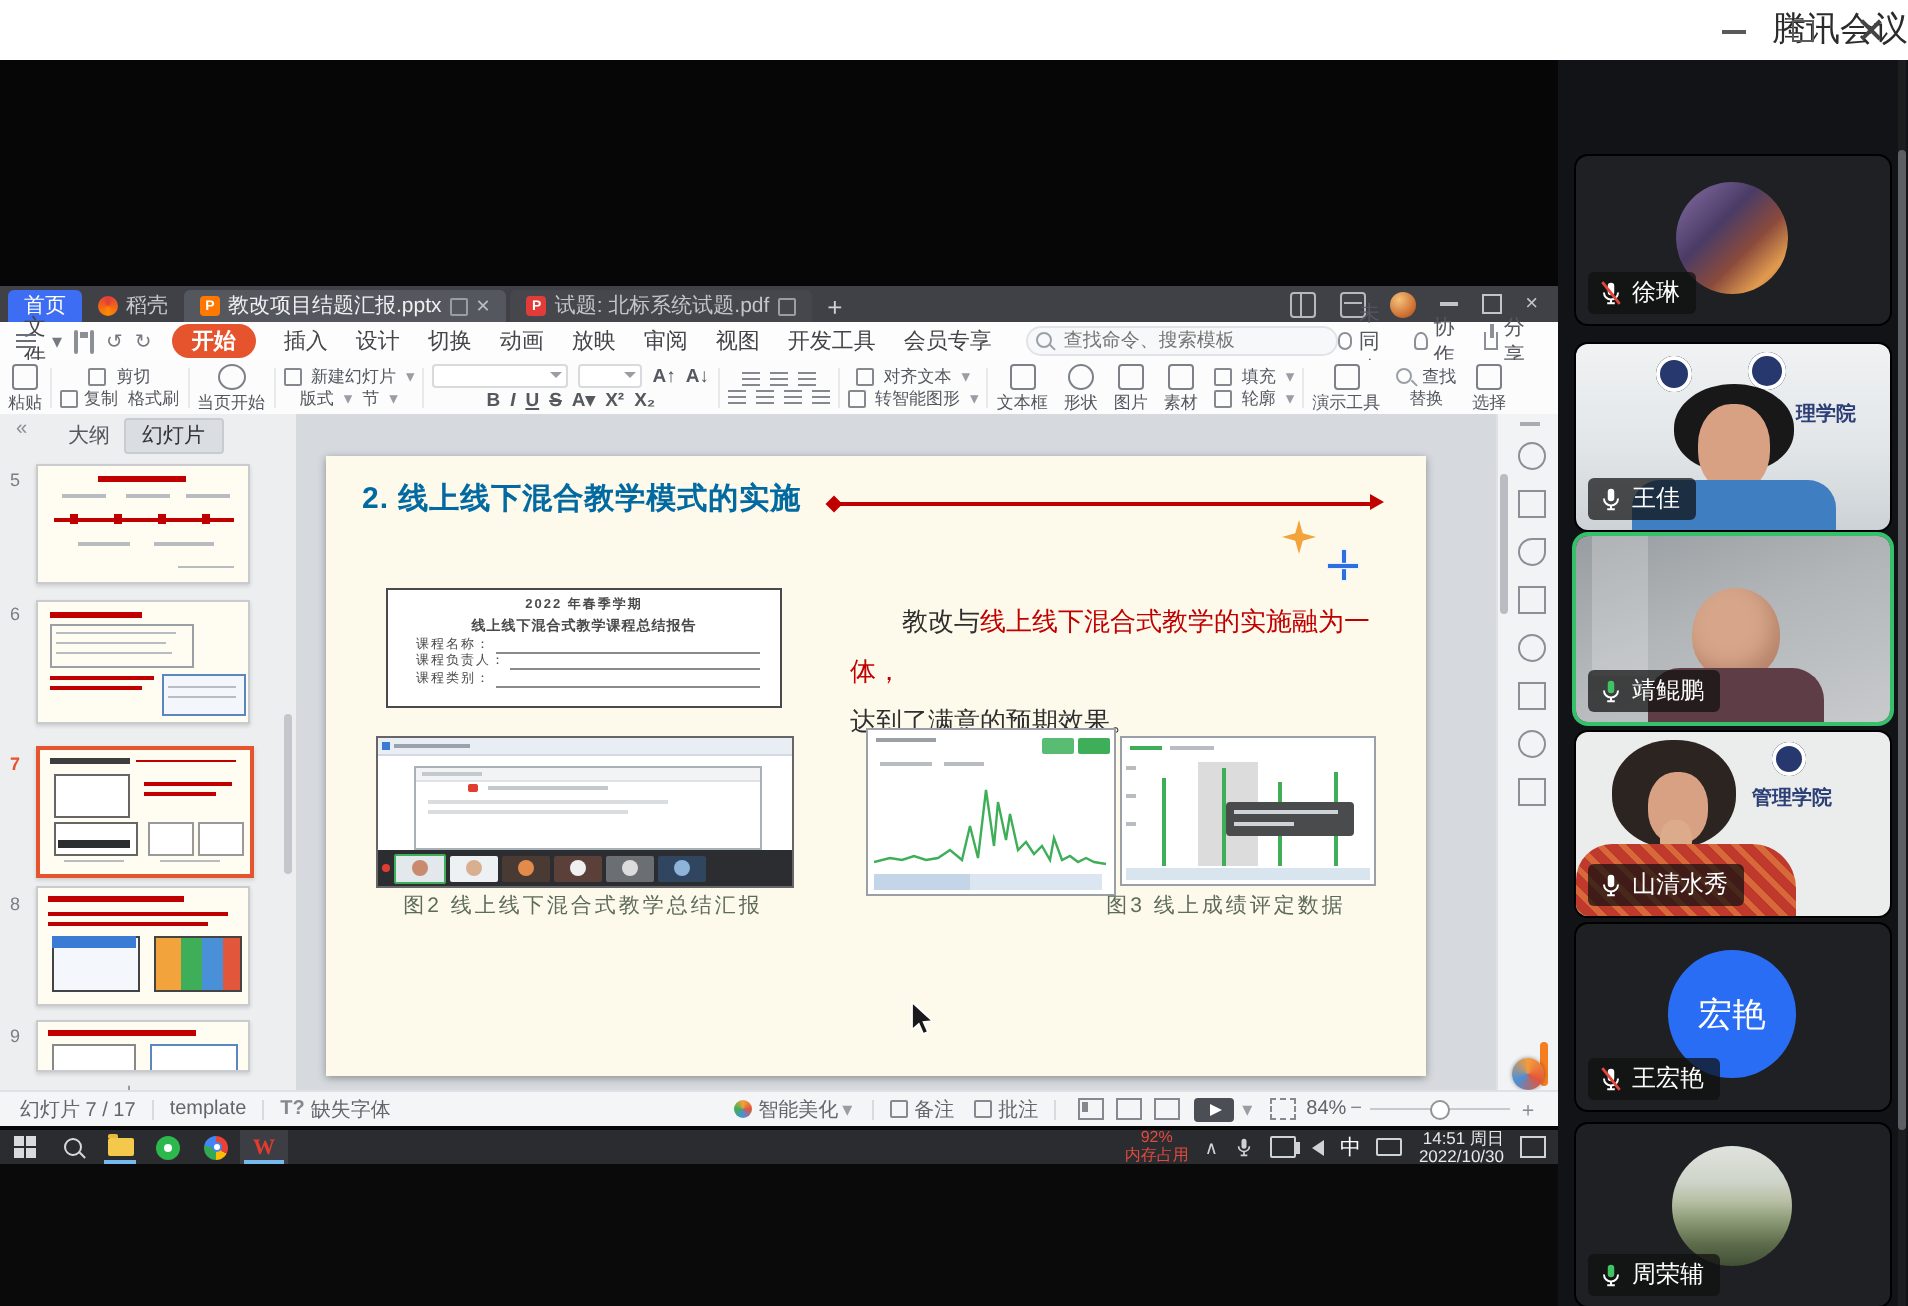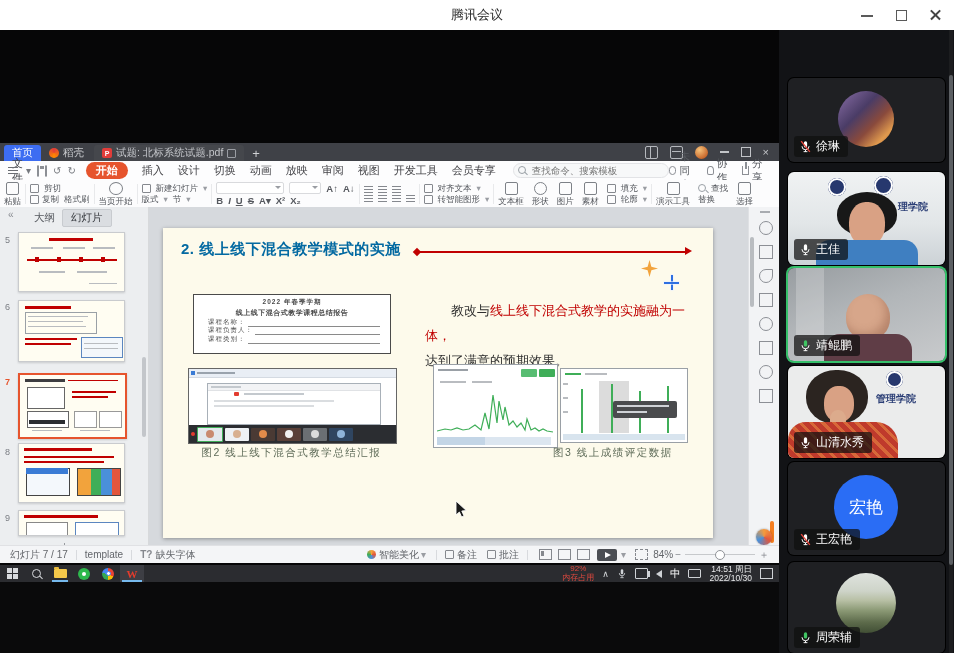--- a/index.html
+++ b/index.html
@@ -1,20 +1,20 @@
 <!DOCTYPE html>
 <html><head>
 <meta charset="utf-8">
 <style>
   html,body{margin:0;padding:0;background:#000;}
   #screen{position:relative;width:954px;height:653px;background:#0a0a0b;overflow:hidden;
     font-family:"Liberation Sans",sans-serif;font-size:12px;color:#333;}
   
   .mtb{position:absolute;left:0;top:0;width:954px;height:30px;background:#ffffff;border-bottom:1px solid #e4e4e4;}
-  .mtb-title{position:absolute;left:0;right:0;top:0;height:30px;line-height:30px;text-align:center;font-size:13px;color:#2b2b2b;}
+  .mtb-title{position:absolute;left:0;right:0;top:0;height:30px;line-height:30px;text-align:right;font-size:17px;color:#2b2b2b;}
   .mtb-ctrls{position:absolute;right:12px;top:0;height:30px;display:flex;align-items:center;gap:20px;}
   .mc{width:14px;height:14px;position:relative;cursor:pointer;}
   .g-min{position:absolute;left:1px;top:7px;width:12px;height:2px;background:#5a5a5a;}
   .g-max{position:absolute;left:2px;top:2px;width:9px;height:9px;border:1.5px solid #5a5a5a;}
   .g-x1,.g-x2{position:absolute;left:1px;top:6px;width:13px;height:1.8px;background:#444;}
   .g-x1{transform:rotate(45deg);} .g-x2{transform:rotate(-45deg);}
   
   .share{position:absolute;left:0;top:30px;width:779px;height:552px;background:#060607;}
   
   .wps{position:absolute;left:0;top:113px;width:779px;height:419px;background:#fff;}
@@ -47,21 +47,21 @@
   .rsearch{width:130px;height:13px;border:1px solid #e2e3e6;background:#f7f8f9;border-radius:8px;font-size:9.5px;padding:0 6px 0 18px;color:#555;outline:none;}
   .mag{position:absolute;left:5px;top:3px;width:6px;height:6px;border:1.3px solid #9aa0a6;border-radius:50%;}
   .mag:after{content:"";position:absolute;width:4px;height:1.3px;background:#9aa0a6;transform:rotate(45deg);right:-3.5px;bottom:-1px;}
   .mright{margin-left:auto;display:flex;align-items:center;gap:12px;padding-right:10px;font-size:10.5px;color:#55585e;}
   .cloud{width:11px;height:7px;border:1.2px solid #8c8f95;border-radius:6px;}
   .person-ic{width:7px;height:7px;border:1.2px solid #8c8f95;border-radius:50% 50% 2px 2px;}
   .share-ic{width:8px;height:8px;border:1.2px solid #8c8f95;border-top:none;position:relative;}
   .share-ic:after{content:"";position:absolute;left:2.6px;top:-4px;width:1.4px;height:7px;background:#8c8f95;}
   
   .wrib{position:absolute;left:0;top:37px;width:100%;height:27px;background:#fcfcfd;border-bottom:1px solid #e2e3e6;display:flex;align-items:center;color:#55585e;}
-  .rg{display:flex;height:24px;padding:0 4px;}
+  .rg{display:flex;align-items:center;height:24px;padding:0 4px;}
   .rsep{width:1px;height:20px;background:#e8e9eb;flex:0 0 auto;}
   .bigbtn{display:flex;flex-direction:column;align-items:center;justify-content:center;font-size:8.5px;line-height:10px;padding:0 4px;cursor:pointer;white-space:nowrap;}
   .bigbtn .ic{width:11px;height:11px;border:1.2px solid #7d8187;border-radius:2px;margin-bottom:1px;}
   .colsm{display:flex;flex-direction:column;justify-content:center;gap:2px;font-size:8.5px;line-height:9px;}
   .colsm .r{display:flex;gap:5px;align-items:center;white-space:nowrap;cursor:pointer;}
   .tiny-ic{display:inline-block;width:7px;height:7px;border:1px solid #85888e;border-radius:1px;}
   .fsel{width:66px;height:10px;border:1px solid #d9dadd;border-radius:2px;background:#fff;position:relative;}
   .fsel.sm{width:30px;}
   .fsel:after{content:"";position:absolute;right:2px;top:3px;border:3px solid transparent;border-top-color:#9a9da3;}
   .fmt{font-size:9.5px;font-weight:bold;color:#55585e;cursor:pointer;}
@@ -192,20 +192,26 @@
     <div class="wps">
 
       <div class="wtabs">
         <div class="wtab" style="background:#3d6df2;color:#fff;margin-left:4px;">
           <span>首页</span>
         </div>
         <div class="wtab" style="color:#c8cacd;">
           <span style="width:10px;height:10px;border-radius:50%;background:conic-gradient(#e23c39,#ff8a00,#e23c39);display:inline-block;"></span>
           <span>稻壳</span>
         </div>
+        <div class="wtab" style="background:#54575d;color:#f0f0f2;">
+          <span class="sq-ic" style="background:#ff7800;">P</span>
+          <span>教改项目结题汇报.pptx</span>
+          <span class="pin"></span>
+          <span class="tclose">✕</span>
+        </div>
         <div class="wtab" style="background:#45474c;color:#c3c5c9;margin-left:2px;">
           <span class="sq-ic" style="background:#e23c39;">P</span>
           <span>试题: 北标系统试题.pdf</span>
           <span class="pin"></span>
         </div>
         <div class="wtab" style="color:#cfd1d4;font-size:13px;">
           <span>+</span>
         </div>
         <div class="wtabs-right">
           <span class="wic split"></span>

